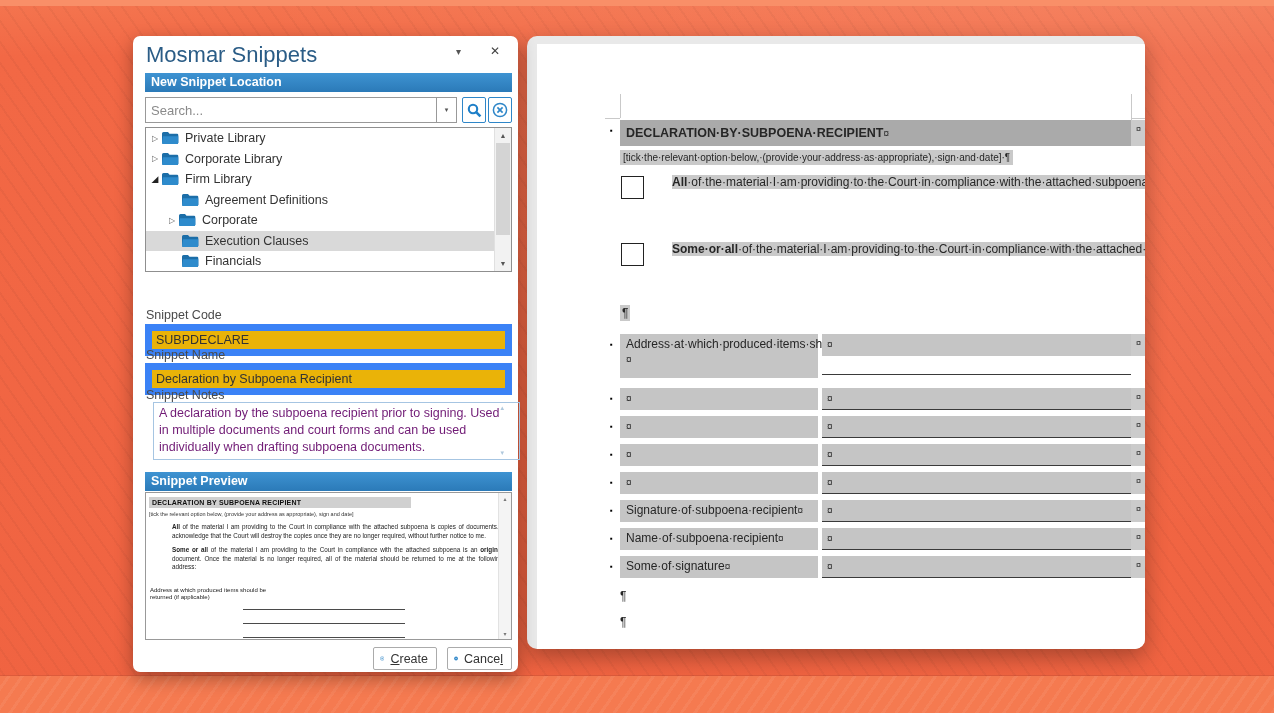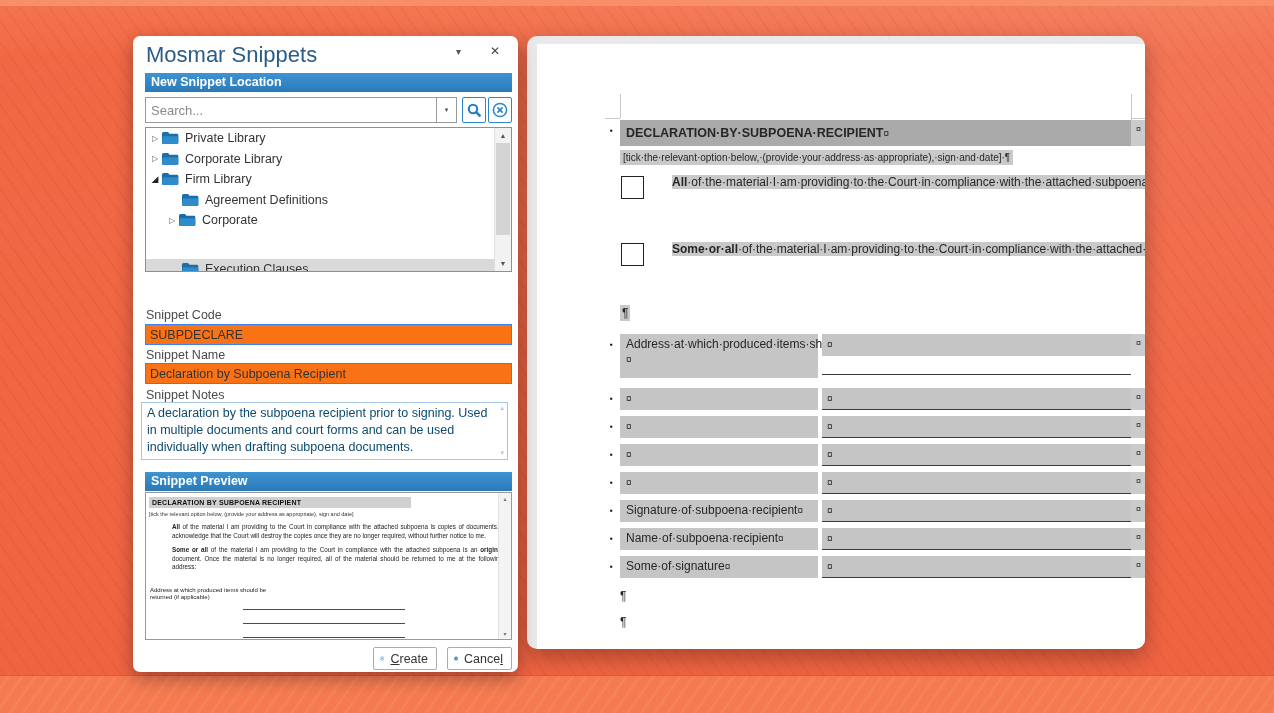--- a/index.html
+++ b/index.html
@@ -75,38 +75,38 @@
   .search-input::placeholder{color:#8a8a8a;}
   .mini-btn{position:absolute;left:303px;top:61px;width:21px;height:26px;box-sizing:border-box;
     border:1px solid #999;background:#fff;font-size:7px;color:#555;text-align:center;line-height:24px;}
   .ico-btn{position:absolute;top:61px;width:24px;height:26px;box-sizing:border-box;border:1px solid #2E86C8;
     border-radius:2px;background:#fff;display:flex;align-items:center;justify-content:center;}
   .btn-search{left:329px;} .btn-clear{left:355px;}
 
   .tree{position:absolute;left:12px;top:91px;width:367px;height:145px;box-sizing:border-box;
     border:1px solid #8f8f8f;background:#fff;overflow:hidden;}
   .titem{position:relative;height:20.5px;display:flex;align-items:center;font-size:12.5px;color:#333;width:348px;}
-  .titem.sel{background:#D9D9D9;margin-top:28px;}
+  .titem.sel{background:#D9D9D9;}
   .texp{width:14px;text-align:center;font-size:8px;color:#666;flex:0 0 14px;}
   .texp.exp{color:#222;font-size:9px;}
   .lvl1{padding-left:2px;} .lvl2{padding-left:19px;}
   .tfolder{flex:0 0 17px;height:12px;margin-right:6px;position:relative;}
   .tlabel{white-space:nowrap;}
   .tscroll{position:absolute;right:0;top:0;width:16px;height:143px;background:#F2F2F2;border-left:1px solid #E0E0E0;}
   .tarrow{position:absolute;left:0;width:16px;height:15px;font-size:7px;color:#555;text-align:center;line-height:15px;}
   .tarrow.up{top:0;} .tarrow.dn{bottom:0;}
   .tthumb{position:absolute;left:1px;top:15px;width:14px;height:92px;background:#D4D4D4;}
 
   .flabel{position:absolute;left:13px;font-size:12.5px;color:#4a4a4a;}
   .f-code{top:272px;} .f-name{top:312px;} .f-notes{top:352px;}
-  .finput{position:absolute;left:12px;width:367px;height:21px;box-sizing:border-box;border:1px solid #3b82f6;
-    font-size:12.5px;color:#333;padding:0 4px;font-family:inherit;background:#f97316;}
+  .finput{position:absolute;left:12px;width:367px;height:32px;box-sizing:border-box;border:7px solid #3b82f6;
+    font-size:12.5px;color:#333;padding:0 4px;font-family:inherit;background:#eab308;}
   .in-code{top:288px;} .in-name{top:327px;}
-  .notes{position:absolute;left:8px;top:366px;width:367px;height:58px;box-sizing:border-box;
-    border:1px solid #A6C5E2;font-size:12.5px;line-height:17px;color:#0c4a6e;padding:2px 18px 16px 5px;overflow:hidden;}
+  .notes{position:absolute;left:20px;top:366px;width:367px;height:58px;box-sizing:border-box;
+    border:1px solid #A6C5E2;font-size:12.5px;line-height:17px;color:#701a75;padding:2px 18px 16px 5px;overflow:hidden;}
   .ncaret{position:absolute;right:14px;font-size:7px;color:#AFC8DD;}
   .ncaret.up{top:368px;} .ncaret.dn{top:413px;}
 
   .pv{position:absolute;left:12px;top:456px;width:367px;height:148px;box-sizing:border-box;
     border:1px solid #999;background:#fff;overflow:hidden;color:#222;}
   .pv-title{margin:4px 0 0 3px;width:259px;background:#D0D0D0;font-size:7px;font-weight:bold;
     padding:2px 0 2px 3px;color:#101010;letter-spacing:0.2px;}
   .pv-bracket{margin:3px 0 0 3px;font-size:5.5px;color:#333;}
   .pv-para{margin:6px 8px 0 26px;font-size:6.3px;line-height:8.5px;text-align:justify;}
   .pv-address{margin:15px 0 0 4px;font-size:6px;line-height:7.5px;width:125px;}

